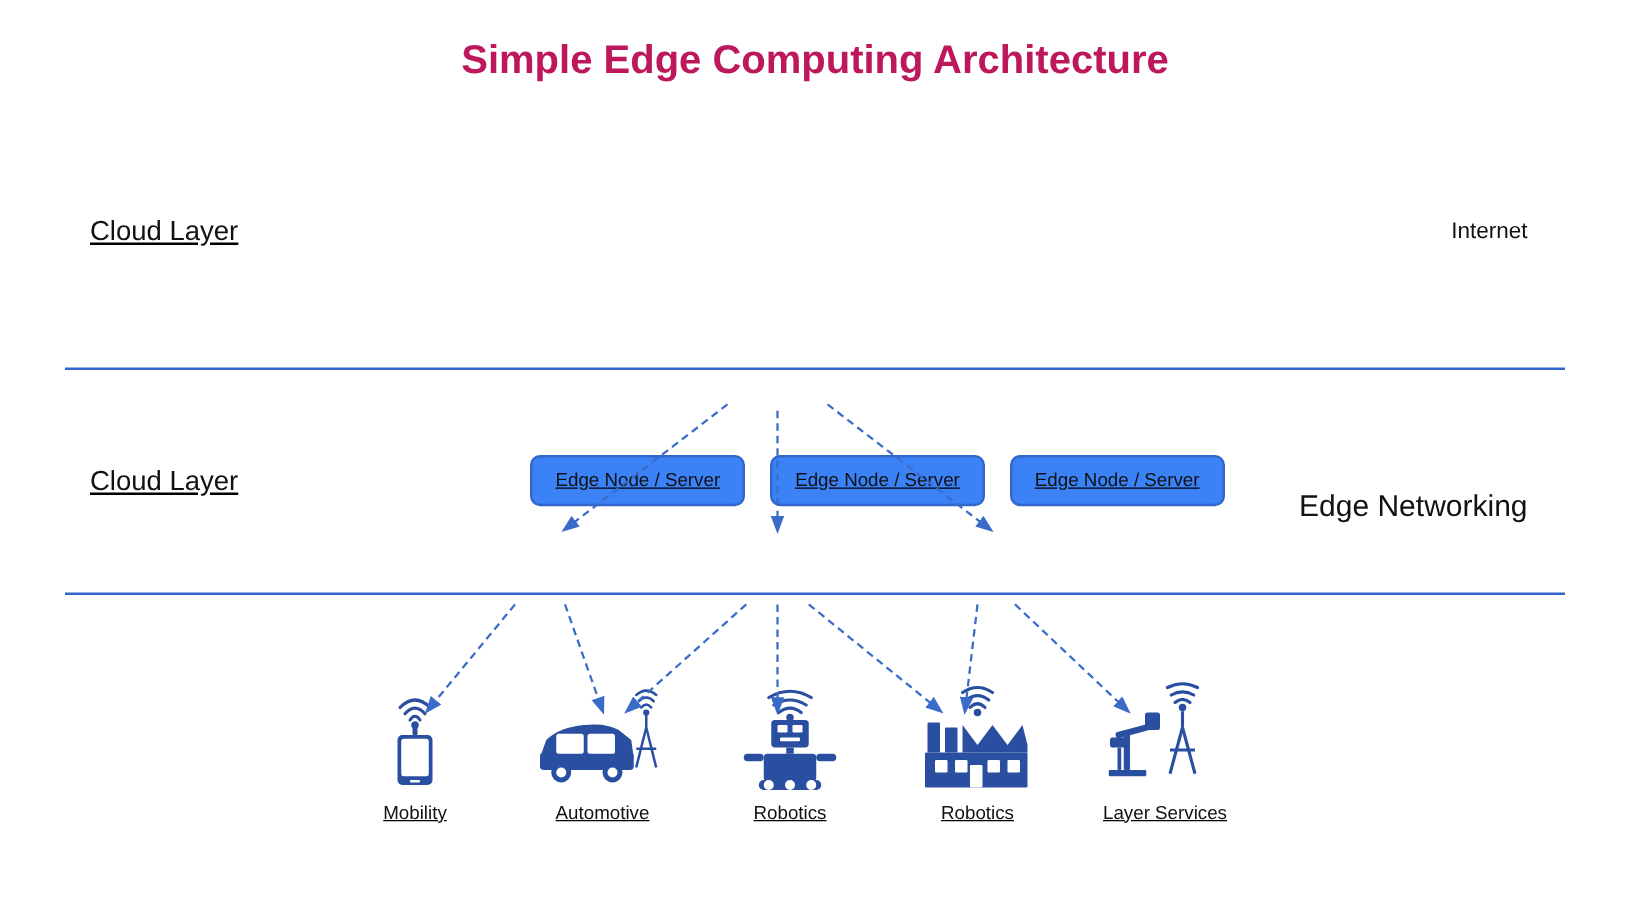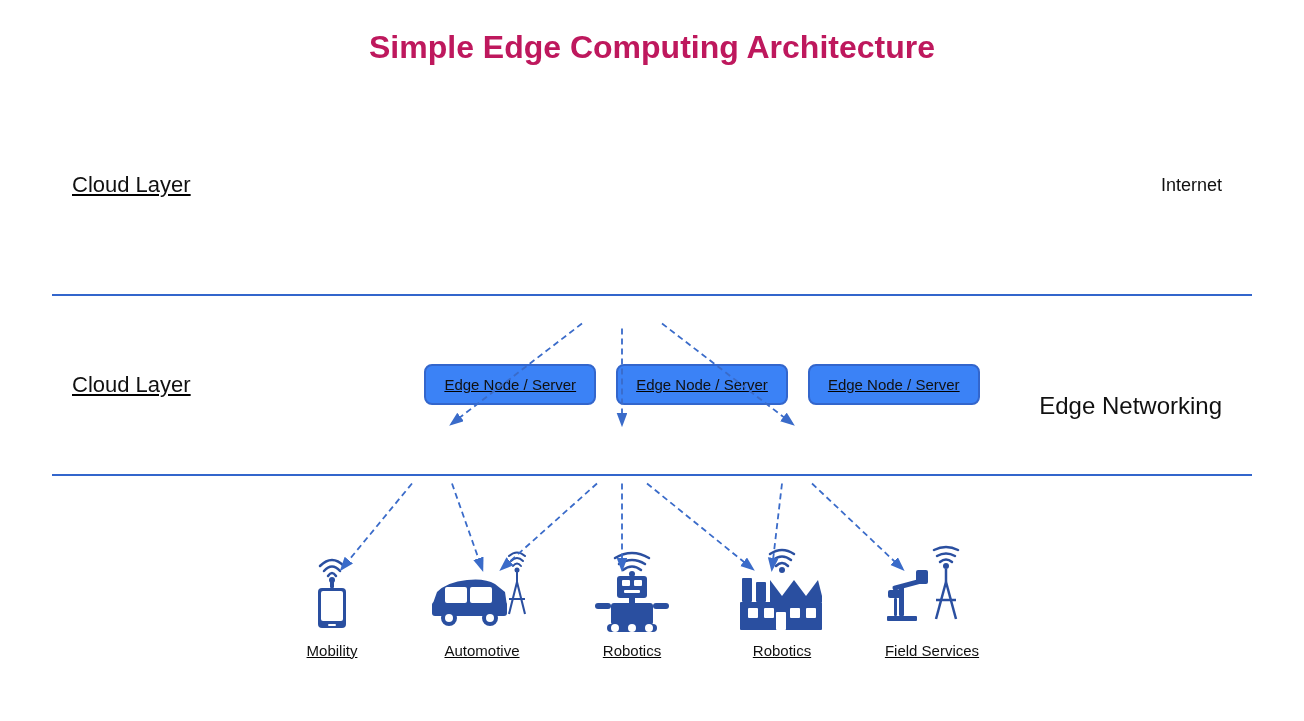--- a/index.html
+++ b/index.html
@@ -329,21 +329,21 @@
                   <rect x="10" y="38" width="32" height="5" rx="2" transform="rotate(-15, 26, 40)"></rect>
 
                   <rect x="34" y="26" width="12" height="14" rx="2"></rect>
 
                   <rect x="6" y="46" width="14" height="8" rx="2"></rect>
 
                   <rect x="12" y="54" width="3" height="18" rx="1"></rect>
                 </g>
               </svg>
             </div>
-            <div class="device-label">Field Services</div>
+            <div class="device-label">Layer Services</div>
           </div>
 
         </div>
       </div>
     </div>
 
     <svg class="arrows-overlay" viewBox="0 0 1200 560" xmlns="http://www.w3.org/2000/svg">
       <defs>
         <marker id="arrow" markerWidth="8" markerHeight="8" refX="6" refY="3" orient="auto">
           <path d="M0,0 L0,6 L8,3 z" fill="#3a6bc9"></path>

